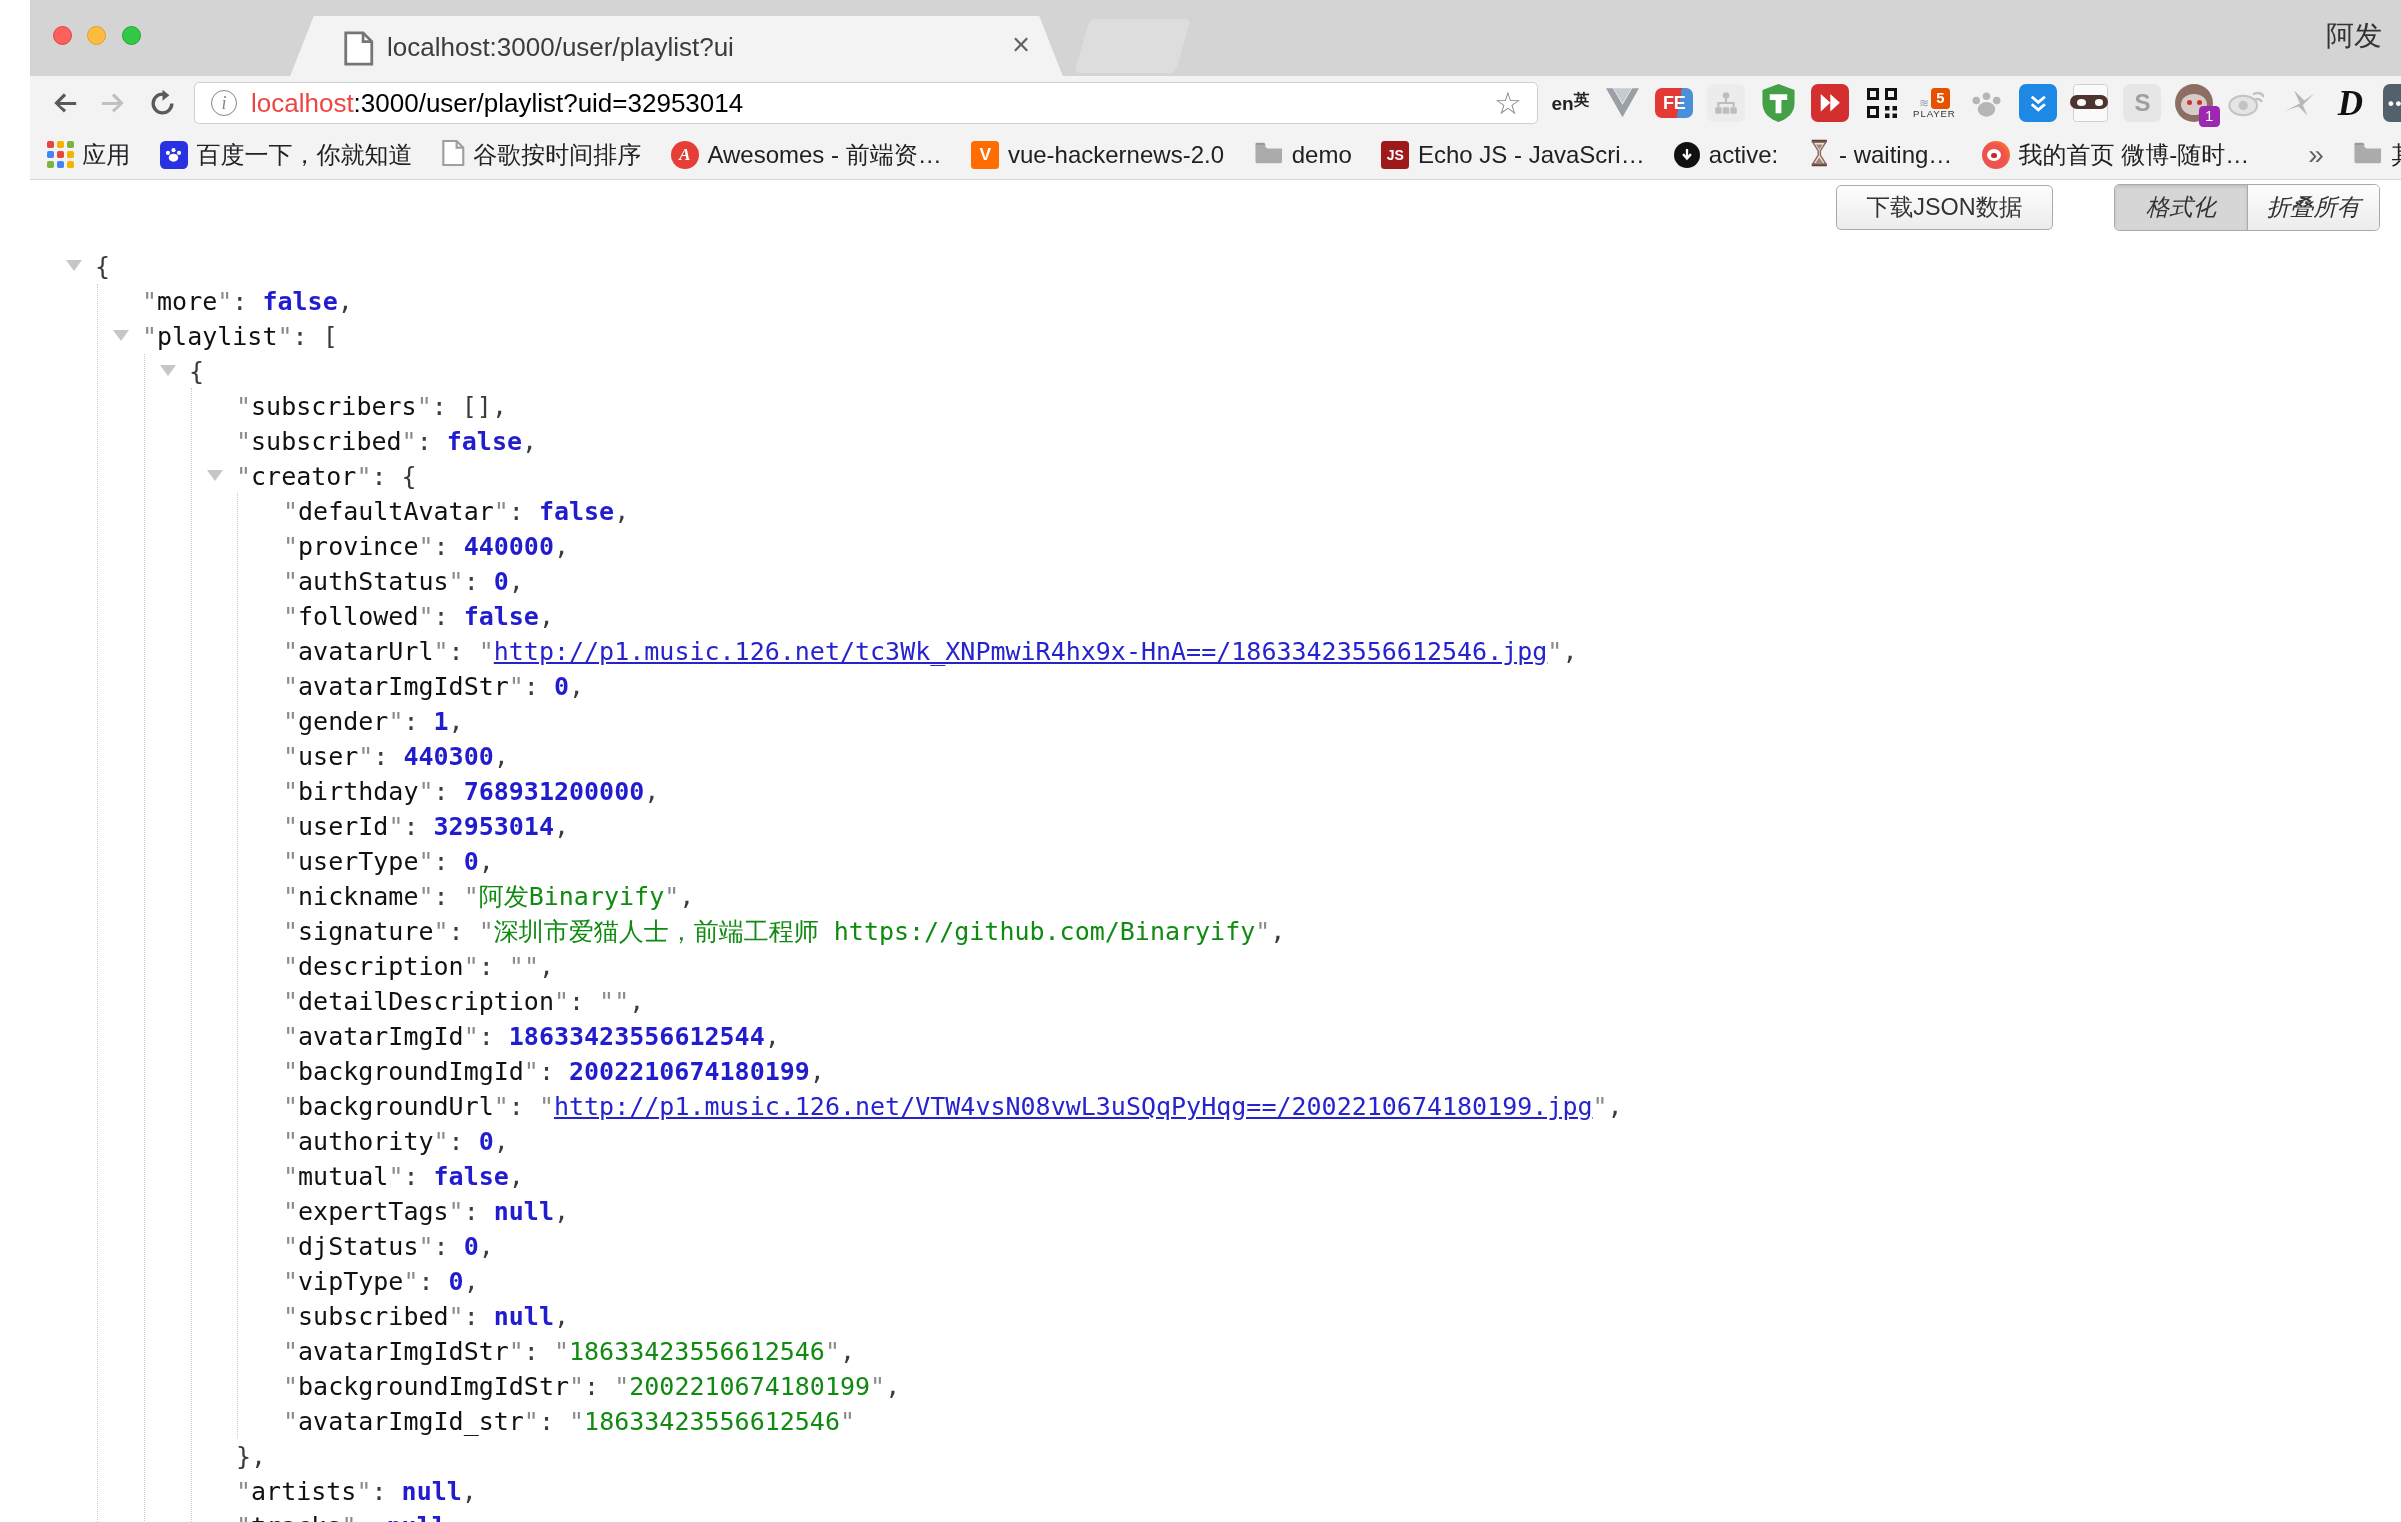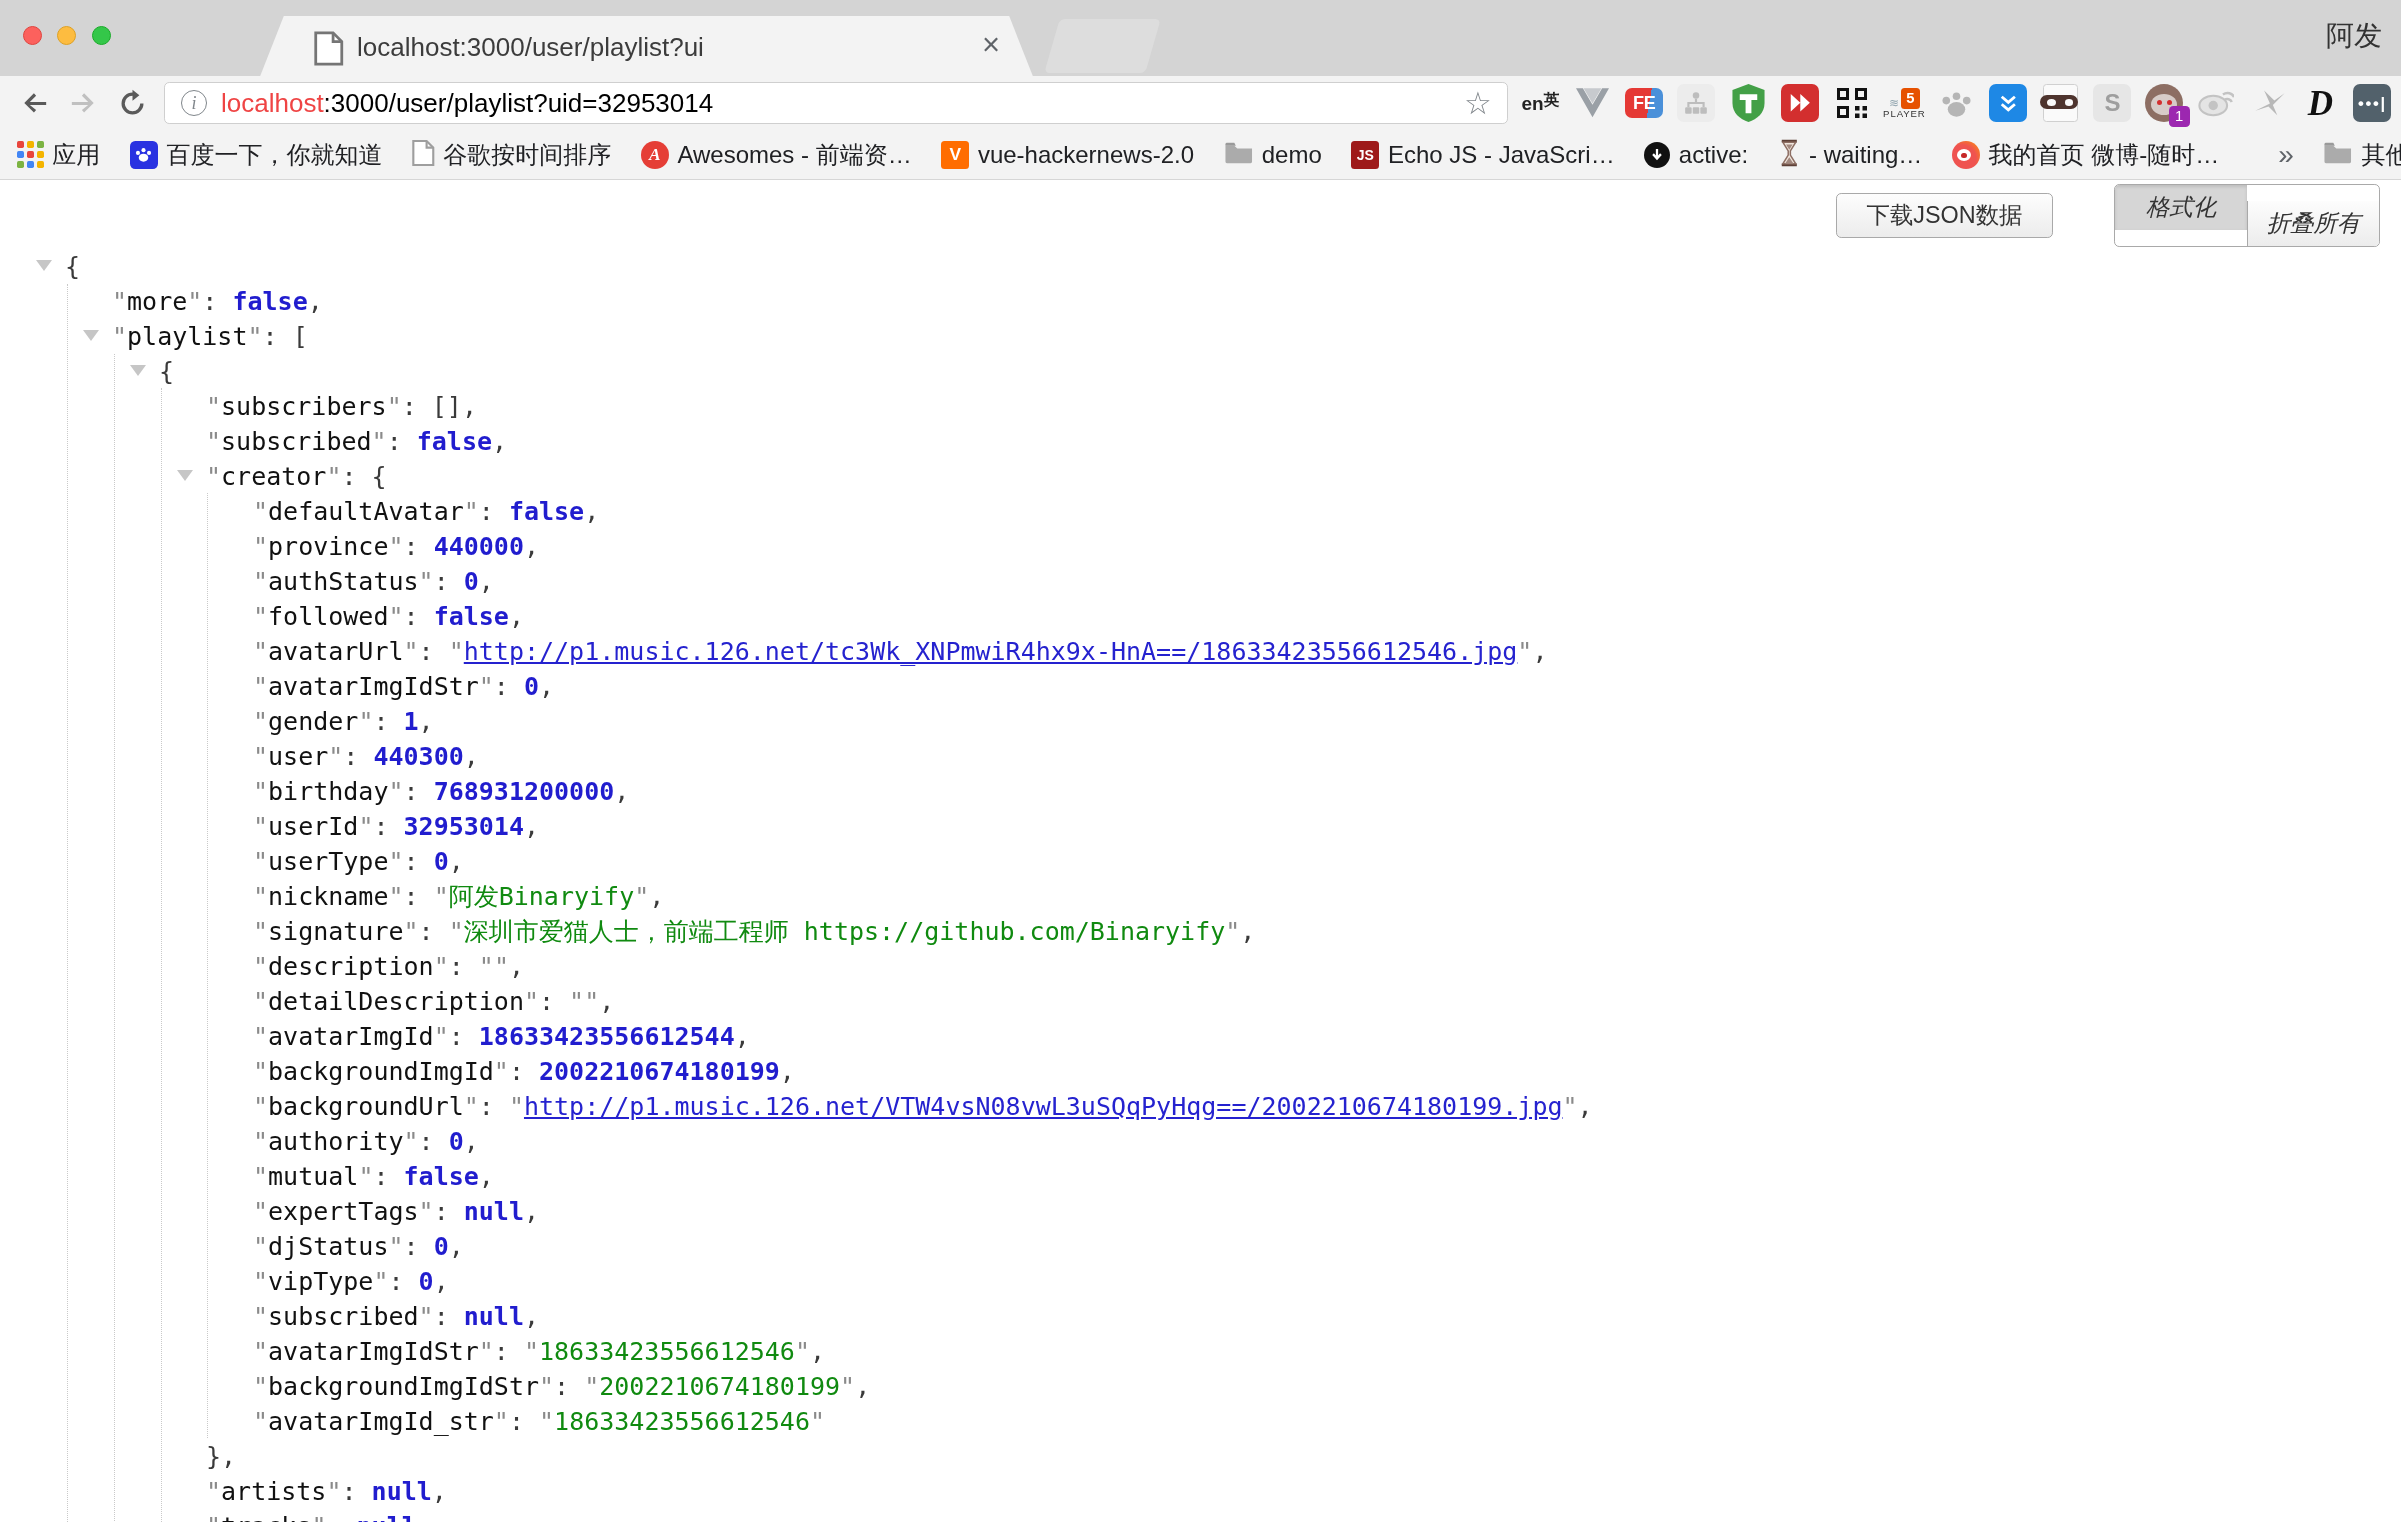--- a/index.html
+++ b/index.html
@@ -1,18 +1,18 @@
 <!DOCTYPE html>
 <html style="--literal: #211DCE; --string: #108A10; --link: #2522CF; --key: #111111; --quote: #8A8A8A; --punct: #3A3A3A;font-size:14px"><head>
 <meta charset="utf-8">
 <style>
   html,body{margin:0;padding:0;background:#fff;}
   *{box-sizing:border-box;}
   .window{position:relative;width:2401px;height:1523px;overflow:hidden;
-    font-family:"Liberation Sans","DejaVu Sans",sans-serif;}
+    font-family:"Liberation Sans","DejaVu Sans",sans-serif;padding-left:30px;}
 
   
   .tabstrip{position:relative;height:76px;background:#d4d4d4;}
   .traffic{position:absolute;left:22.6px;top:26px;display:flex;gap:15.6px;}
   .traffic span{width:19px;height:19px;border-radius:50%;display:block;}
   .tl-red{background:#fc615d;border:0.9px solid #e0443e;}
   .tl-yellow{background:#fdbc40;border:0.9px solid #dea123;}
   .tl-green{background:#34c749;border:0.9px solid #1aab29;}
   .tab{position:absolute;left:260px;top:15.6px;width:773px;height:61px;background:#f3f3f3;
     clip-path:polygon(24px 0,calc(100% - 24px) 0,100% 100%,0 100%);}
@@ -54,21 +54,21 @@
 
   
   .content{position:relative;height:1342px;background:#fff;overflow:hidden;}
   .page-actions{position:absolute;top:3.5px;right:21px;display:flex;align-items:center;z-index:5;}
   .btn{height:45px;line-height:43px;font-size:23.4px;color:#333;text-align:center;
     background:linear-gradient(#fdfdfd,#ececec);border:0.9px solid #a9a9a9;border-radius:5.2px;}
   .btn-download{padding:0 29.5px;margin-right:61px;}
   .seg{display:flex;border:0.9px solid #a9a9a9;border-radius:5.2px;overflow:hidden;}
   .seg .btn{border:none;border-radius:0;width:132px;font-style:italic;}
   .seg .pressed{background:#d6d6d6;box-shadow:inset 0 1.7px 3.5px rgba(0,0,0,.12);}
-  .seg .btn + .btn{border-left:0.9px solid #a9a9a9;margin-top:16px;}
+  .seg .btn + .btn{border-left:0.9px solid #a9a9a9;}
 
   
   .json{position:absolute;left:0;top:69px;right:0;
     font-family:"DejaVu Sans Mono","Liberation Mono",monospace;font-size:25px;}
   .jline{position:relative;height:35px;line-height:35px;white-space:nowrap;}
   .tri{position:absolute;top:11.3px;width:0;height:0;border-left:8.7px solid transparent;
     border-right:8.7px solid transparent;border-top:11.3px solid #c6c6c6;}
   .q{color:var(--quote,#8a8a8a);}
   .key{color:var(--key,#111);}
   .punct{color:var(--punct,#3a3a3a);}

